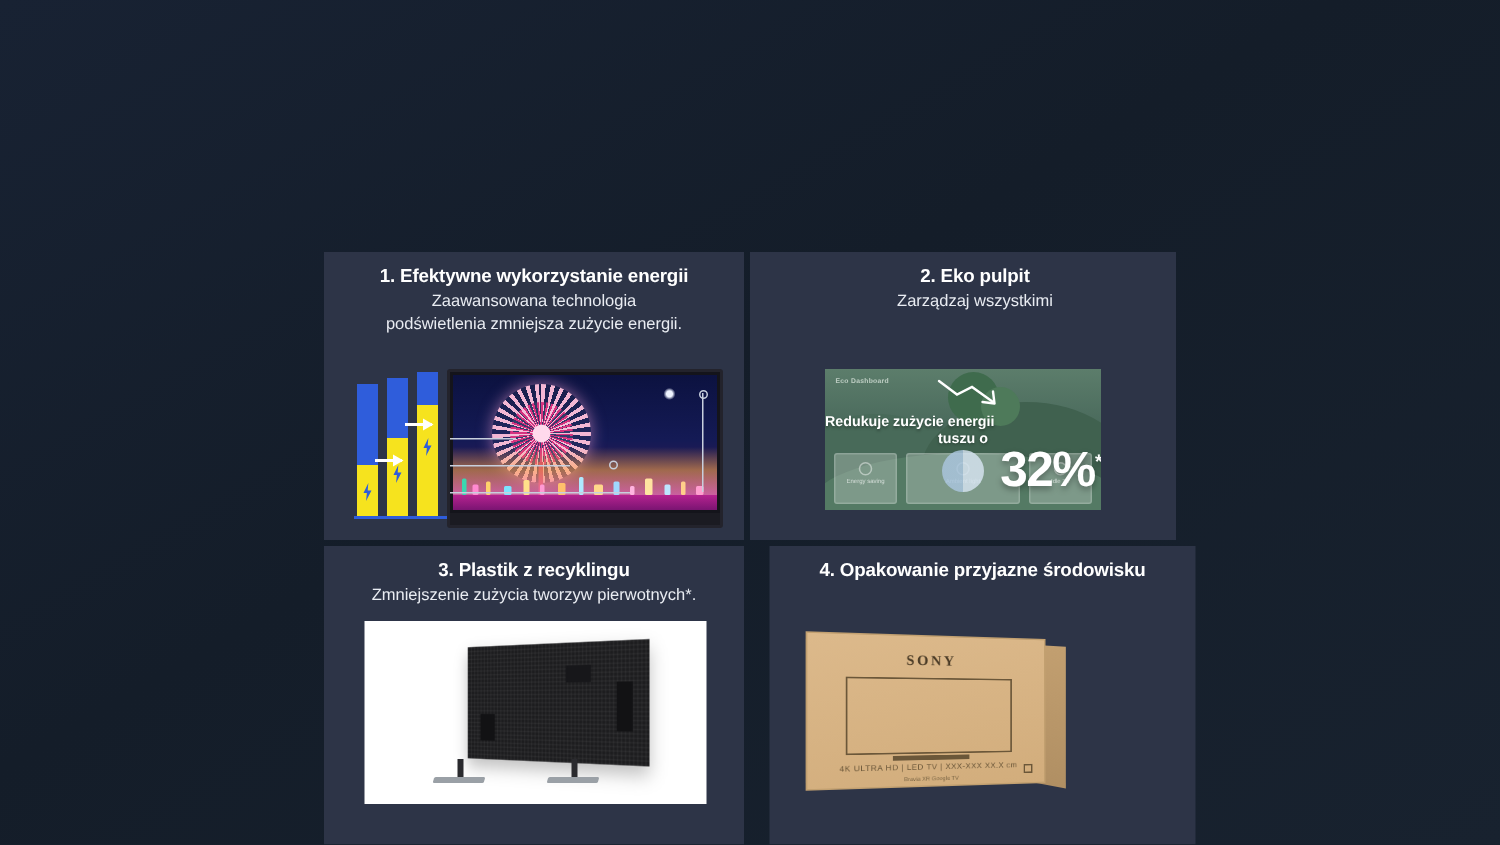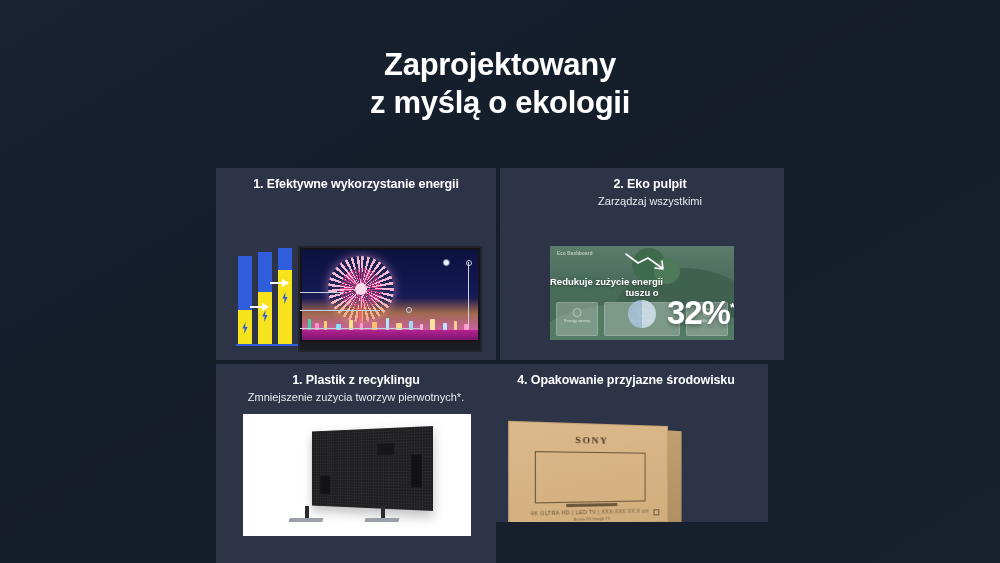--- a/index.html
+++ b/index.html
@@ -34,21 +34,21 @@
     width: 568px; height: 395px;
   }
   .panel {
     position: absolute;
     background: #2d3447;
     overflow: hidden;
   }
   .p1 { left: 0;    top: 0;   width: 280px; height: 192px; }
   .p2 { left: 284px;top: 0;   width: 284px; height: 192px; padding-left: 16px; }
   .p3 { left: 0;    top: 196px; width: 280px; height: 199px; }
-  .p4 { left: 268px;top: 196px; width: 284px; height: 158px; }
+  .p4 { left: 297px;top: 196px; width: 284px; height: 199px; }
 
   .p-head {
     color: #ffffff;
     font-size: 12.5px;
     font-weight: bold;
     text-align: center;
     padding-top: 9px;
     letter-spacing: -0.1px;
     white-space: nowrap;
   }
@@ -313,29 +313,29 @@
   .boxMark {
     position:absolute; right:8px; bottom:6px; width:6px; height:6px;
     border:1px solid #6b5739;
   }
 </style>
 </head>
 <body>
 
 <div id="root">
 
-  <div class="title">
-    <div>Zaprojektowany</div>
-    <div>z myślą o ekologii</div>
-  </div>
 
   <div class="grid">
 
     <div class="panel p1">
       <div class="p-head">1. Efektywne wykorzystanie energii</div>
+      <div class="p-sub">
+        <div>Zaawansowana technologia</div>
+        <div>podświetlenia zmniejsza zużycie energii.</div>
+      </div>
 
       <div class="art1">
         <div class="bars">
           <div class="bar" id="bar1">
             <div class="fill"></div>
             <div class="bolt"></div>
           </div>
           <div class="bar" id="bar2">
             <div class="fill"></div>
             <div class="bolt"></div>
@@ -415,21 +415,21 @@
         </div>
         <div class="circleFx"></div>
 
         <div class="ecoLine1">Redukuje zużycie energii</div>
         <div class="ecoLine2">tuszu o</div>
         <div class="ecoPct"><span>32%</span><sup>*</sup></div>
       </div>
     </div>
 
     <div class="panel p3">
-      <div class="p-head">1. Plastik z recyklingu</div>
+      <div class="p-head">3. Plastik z recyklingu</div>
       <div class="p-sub">
         <div>Zmniejszenie zużycia tworzyw pierwotnych*.</div>
       </div>
 
       <div class="art3">
         <div class="tvback">
           <div class="plateA"></div>
           <div class="plateB"></div>
           <div class="plateC"></div>
         </div>

